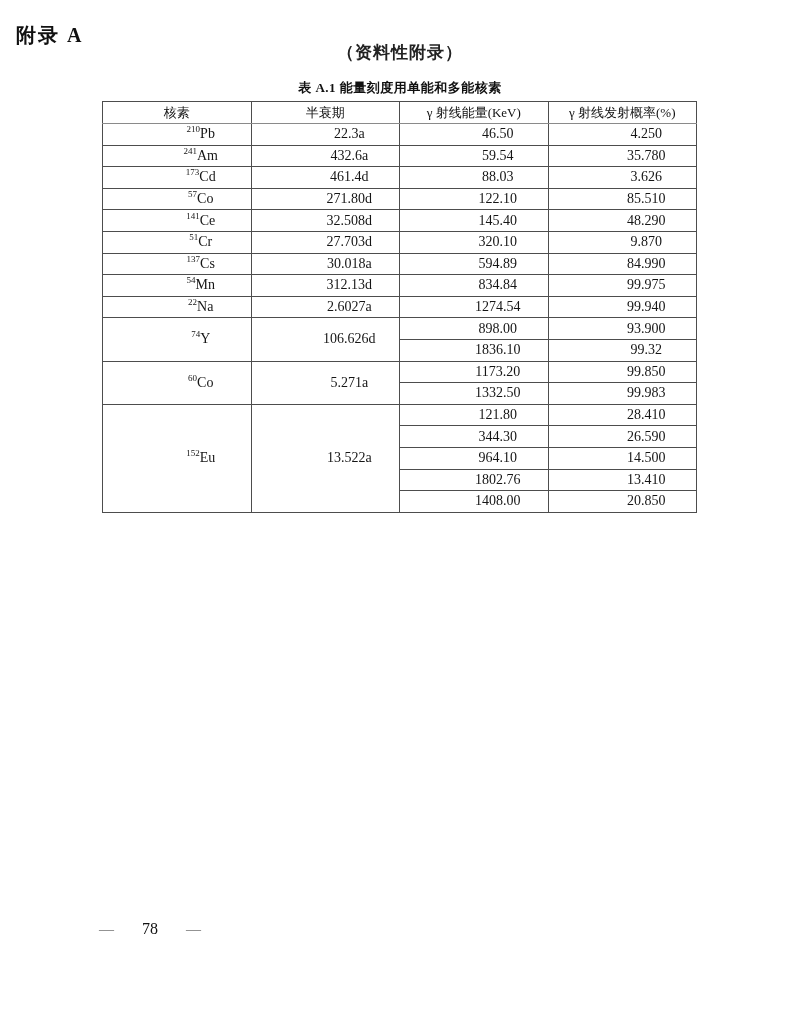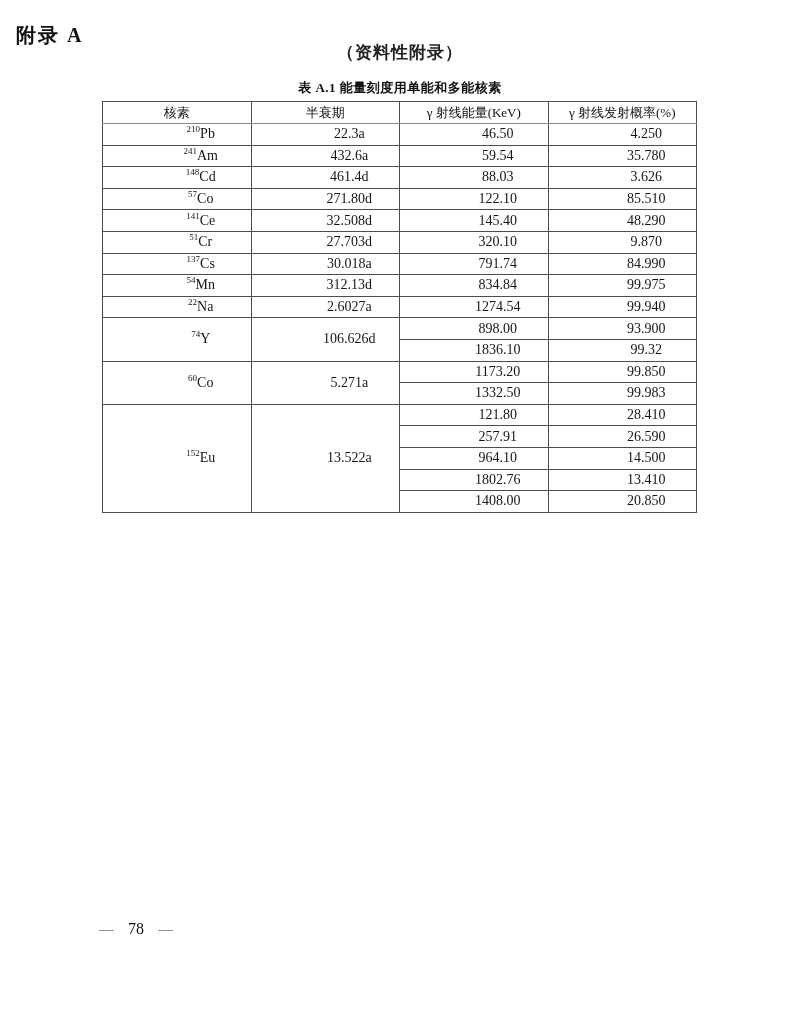--- a/index.html
+++ b/index.html
@@ -38,21 +38,21 @@
     height:20.6px;font-size:14px;color:#151515;padding-left:48px;
   }
   .nuclide-table td sup{
     font-size:9px;vertical-align:super;line-height:0;letter-spacing:0;
   }
   .page-footer{
     position:absolute;top:920px;left:99px;font-size:16px;color:#222;
     display:flex;align-items:center;
   }
   .page-footer .dash{color:#6f6f6f;font-size:15px;}
-  .page-footer .num{margin:0 14px;color:#111;}
+  .page-footer .num{margin:0 28px;color:#111;}
 </style>
 </head>
 <body>
 
 <div>
 
   <h1 class="doc-title">附录 A</h1>
   <div class="doc-subtitle">（资料性附录）</div>
   <div class="table-caption">表 A.1 能量刻度用单能和多能核素</div>
 
@@ -75,21 +75,21 @@
       </tr>
 
       <tr>
         <td><sup>241</sup><span>Am</span></td>
         <td>432.6a</td>
         <td>59.54</td>
         <td>35.780</td>
       </tr>
 
       <tr>
-        <td><sup>148</sup><span>Cd</span></td>
+        <td><sup>173</sup><span>Cd</span></td>
         <td>461.4d</td>
         <td>88.03</td>
         <td>3.626</td>
       </tr>
 
       <tr>
         <td><sup>57</sup><span>Co</span></td>
         <td>271.80d</td>
         <td>122.10</td>
         <td>85.510</td>
@@ -105,21 +105,21 @@
       <tr>
         <td><sup>51</sup><span>Cr</span></td>
         <td>27.703d</td>
         <td>320.10</td>
         <td>9.870</td>
       </tr>
 
       <tr>
         <td><sup>137</sup><span>Cs</span></td>
         <td>30.018a</td>
-        <td>791.74</td>
+        <td>594.89</td>
         <td>84.990</td>
       </tr>
 
       <tr>
         <td><sup>54</sup><span>Mn</span></td>
         <td>312.13d</td>
         <td>834.84</td>
         <td>99.975</td>
       </tr>
 
@@ -152,21 +152,21 @@
         <td>99.983</td>
       </tr>
 
       <tr>
         <td rowspan="5"><sup>152</sup><span>Eu</span></td>
         <td rowspan="5">13.522a</td>
         <td>121.80</td>
         <td>28.410</td>
       </tr>
       <tr>
-        <td>257.91</td>
+        <td>344.30</td>
         <td>26.590</td>
       </tr>
       <tr>
         <td>964.10</td>
         <td>14.500</td>
       </tr>
       <tr>
         <td>1802.76</td>
         <td>13.410</td>
       </tr>

